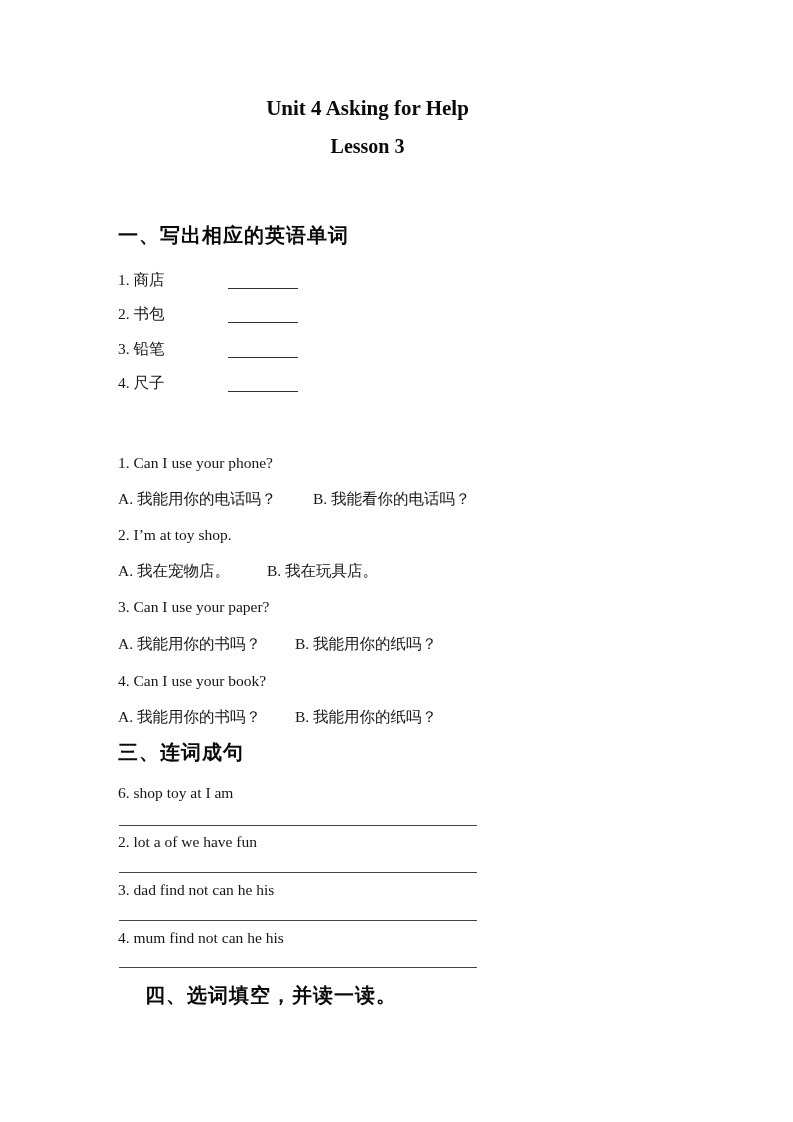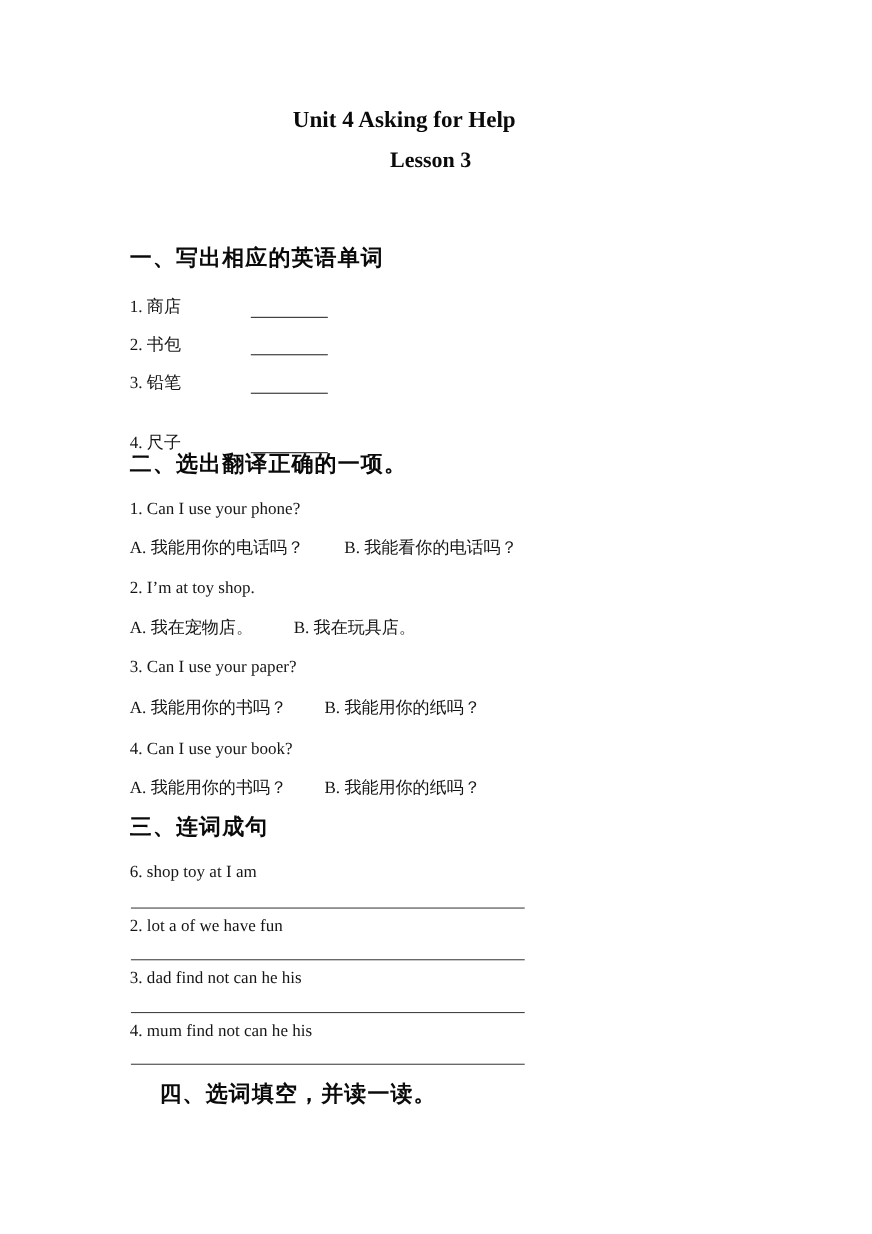--- a/index.html
+++ b/index.html
@@ -23,21 +23,20 @@
     line-height: 26px;
     color: #0a0a0a;
   }
   .lesson-title {
     top: 134px;
     font-family: "Liberation Serif", serif;
     font-weight: 700;
     font-size: 20px;
     line-height: 25px;
     color: #0a0a0a;
-    padding-left: 24px;
   }
   .exercise-title {
     top: 172px;
     font-family: "Liberation Sans", sans-serif;
     font-weight: 700;
     font-size: 21px;
     line-height: 26px;
     color: #0a0a0a;
   }
 
@@ -60,21 +59,21 @@
     font-size: 15.5px;
     line-height: 20px;
     color: #151515;
   }
   .left-col { left: 118px; }
 
   
   .vrow-1 { top: 270px; }
   .vrow-2 { top: 304px; }
   .vrow-3 { top: 339px; }
-  .vrow-4 { top: 393px; }
+  .vrow-4 { top: 373px; }
   .vblank {
     position: absolute;
     left: 228px;
     width: 70px;
     height: 18px;
     border-bottom: 1.4px solid #2e2e2e;
   }
 
   
   .q1  { top: 453px; }
@@ -122,21 +121,20 @@
 
   <div class="abs left-col body-text vrow-2">2. 书包</div>
   <div class="abs vblank vrow-2"></div>
 
   <div class="abs left-col body-text vrow-3">3. 铅笔</div>
   <div class="abs vblank vrow-3"></div>
 
   <div class="abs left-col body-text vrow-4">4. 尺子</div>
   <div class="abs vblank vrow-4"></div>
 
-  <div class="abs sec-heading h-two">二、选出翻译正确的一项。</div>
 
   <div class="abs left-col body-text q1">1. Can I use your phone?</div>
   <div class="abs left-col body-text o1">A. 我能用你的电话吗？</div>
   <div class="abs body-text o1 opt-b-1">B. 我能看你的电话吗？</div>
 
   <div class="abs left-col body-text q2">2. I’m at toy shop.</div>
   <div class="abs left-col body-text o2">A. 我在宠物店。</div>
   <div class="abs body-text o2 opt-b-2">B. 我在玩具店。</div>
 
   <div class="abs left-col body-text q3">3. Can I use your paper?</div>

